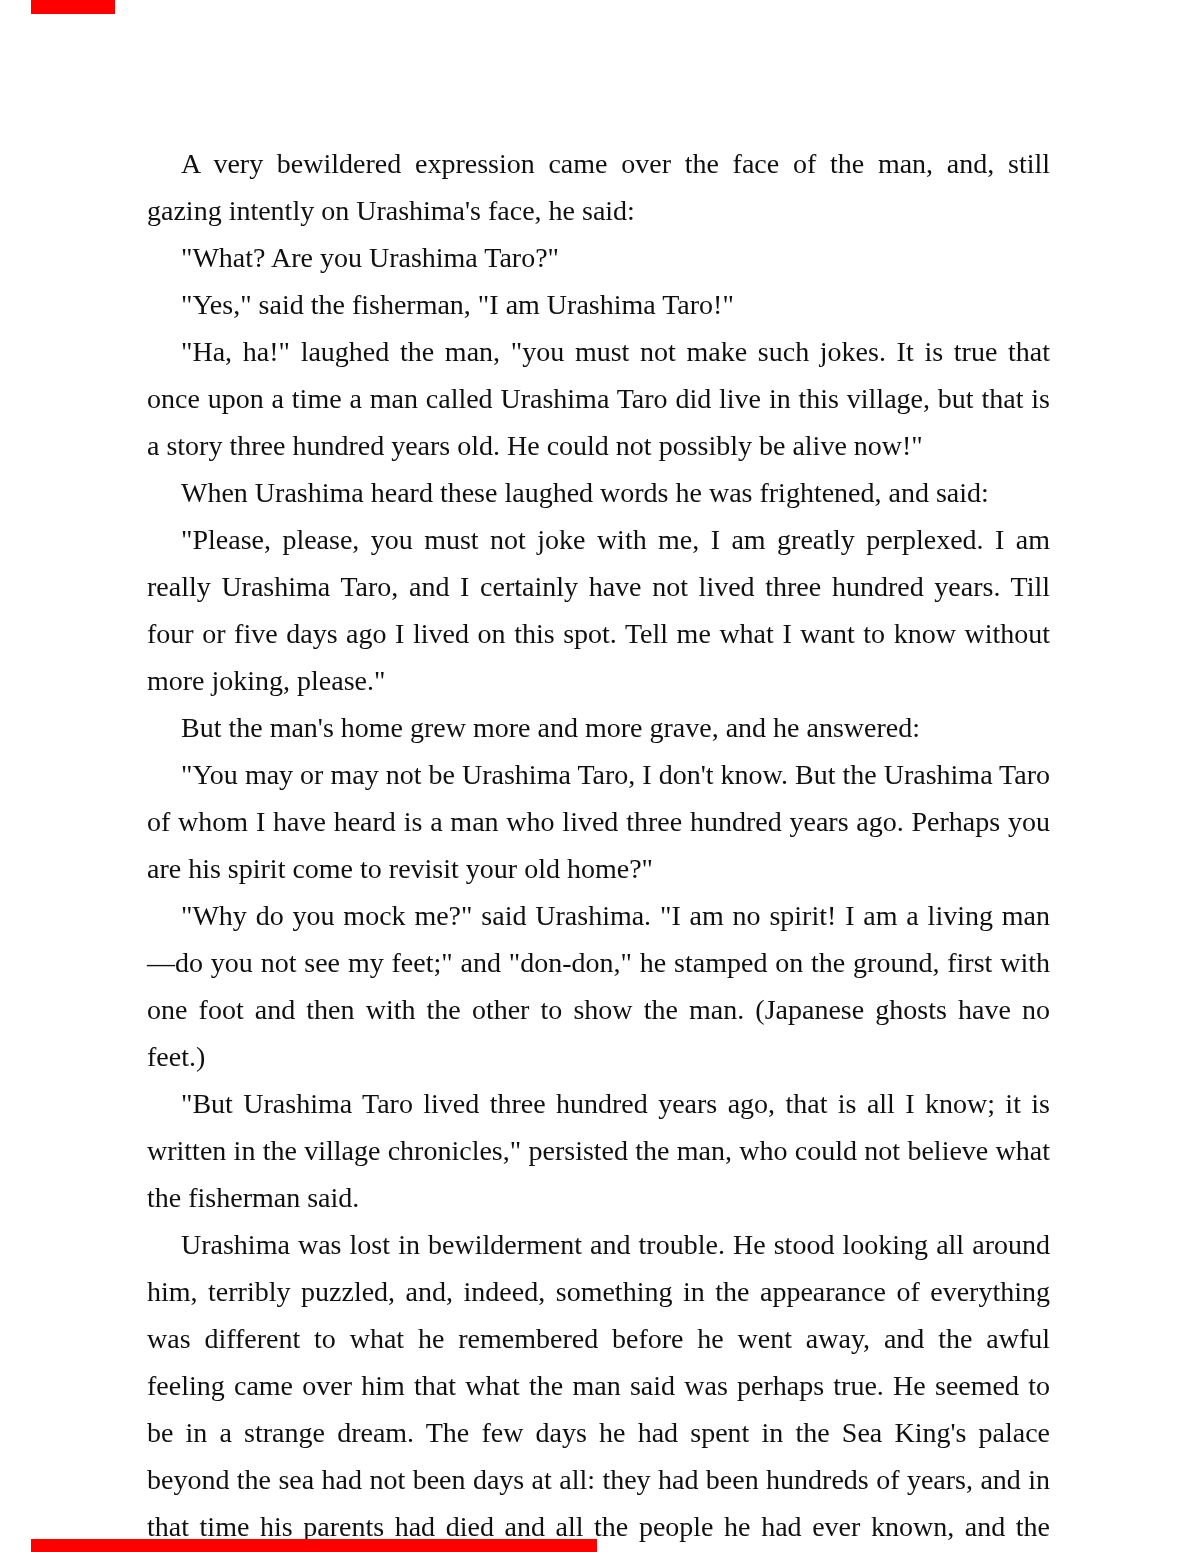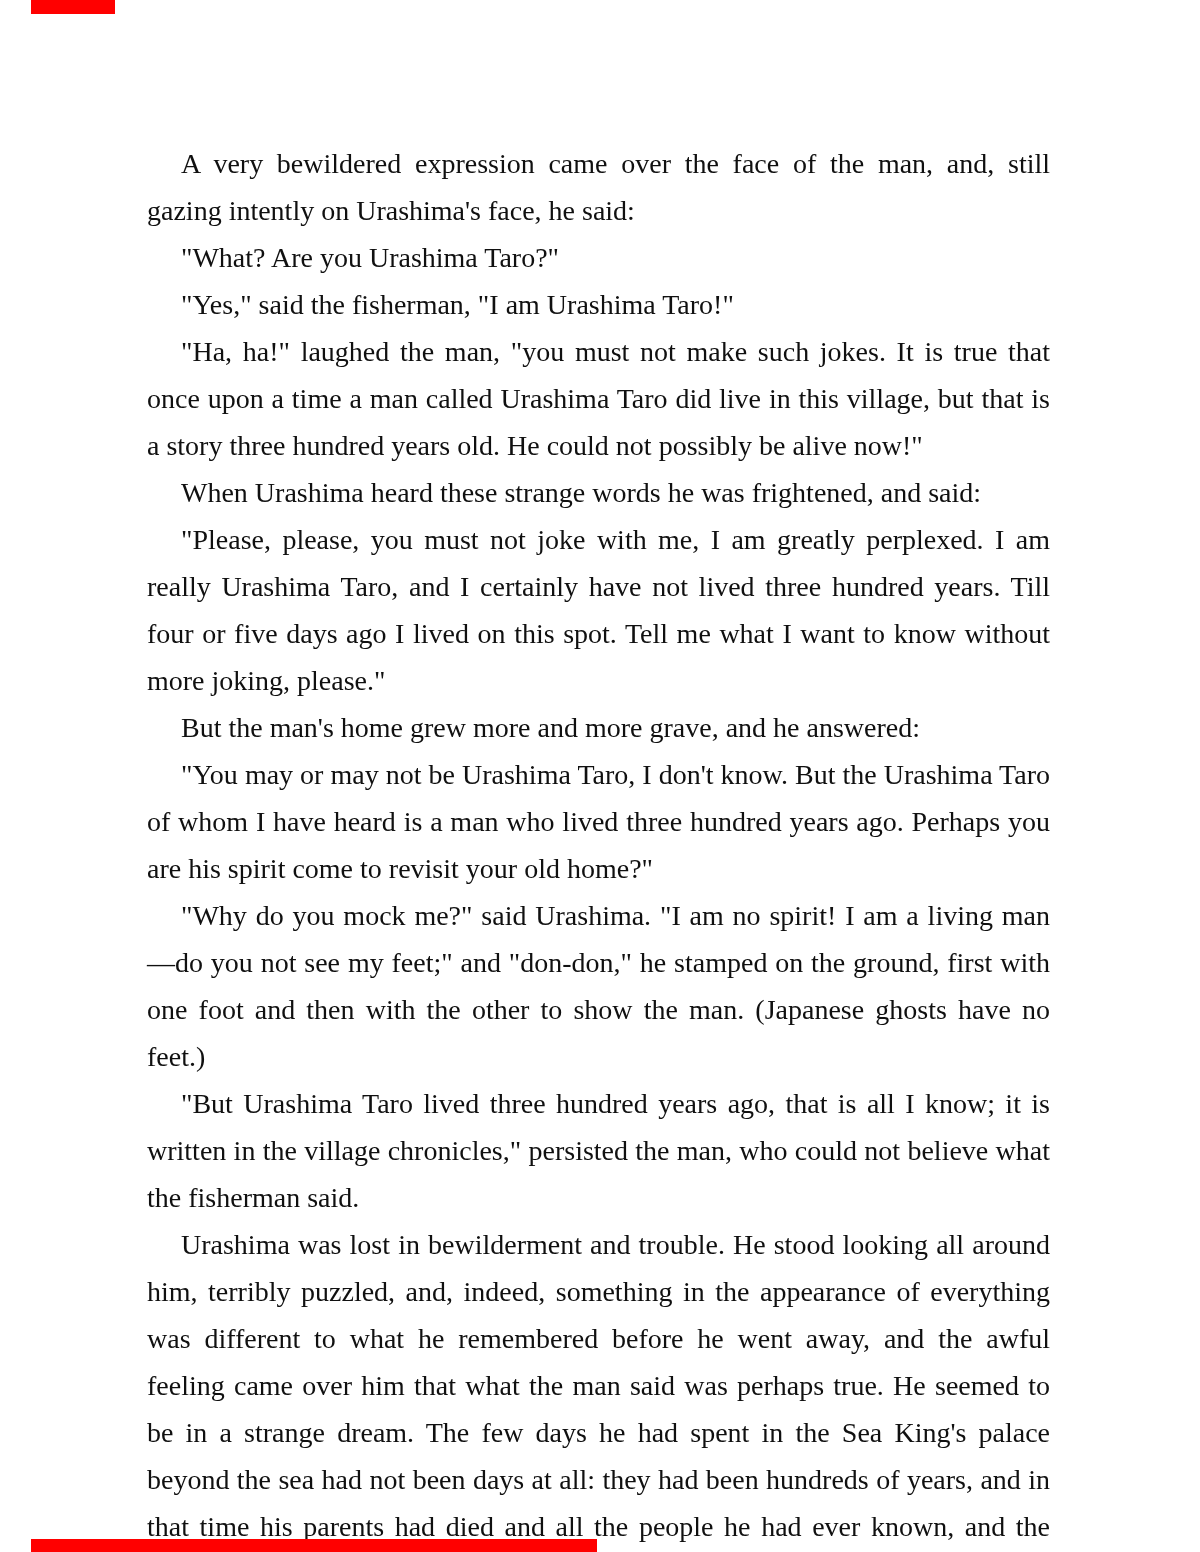--- a/index.html
+++ b/index.html
@@ -50,21 +50,21 @@
 </head>
 <body>
 
 <div class="red-bar top" style="background: rgb(255, 0, 0);"></div>
 
 <main class="page-text">
   <p>A very bewildered expression came over the face of the man, and, still gazing intently on Urashima's face, he said:</p>
   <p>"What? Are you Urashima Taro?"</p>
   <p>"Yes," said the fisherman, "I am Urashima Taro!"</p>
   <p>"Ha, ha!" laughed the man, "you must not make such jokes. It is true that once upon a time a man called Urashima Taro did live in this village, but that is a story three hundred years old. He could not possibly be alive now!"</p>
-  <p>When Urashima heard these strange words he was frightened, and said:</p>
+  <p>When Urashima heard these laughed words he was frightened, and said:</p>
   <p>"Please, please, you must not joke with me, I am greatly perplexed. I am really Urashima Taro, and I certainly have not lived three hundred years. Till four or five days ago I lived on this spot. Tell me what I want to know without more joking, please."</p>
   <p>But the man's home grew more and more grave, and he answered:</p>
   <p>"You may or may not be Urashima Taro, I don't know. But the Urashima Taro of whom I have heard is a man who lived three hundred years ago. Perhaps you are his spirit come to revisit your old home?"</p>
   <p>"Why do you mock me?" said Urashima. "I am no spirit! I am a living man—do you not see my feet;" and "don-don," he stamped on the ground, first with one foot and then with the other to show the man. (Japanese ghosts have no feet.)</p>
   <p>"But Urashima Taro lived three hundred years ago, that is all I know; it is written in the village chronicles," persisted the man, who could not believe what the fisherman said.</p>
   <p>Urashima was lost in bewilderment and trouble. He stood looking all around him, terribly puzzled, and, indeed, something in the appearance of everything was different to what he remembered before he went away, and the awful feeling came over him that what the man said was perhaps true. He seemed to be in a strange dream. The few days he had spent in the Sea King's palace beyond the sea had not been days at all: they had been hundreds of years, and in that time his parents had died and all the people he had ever known, and the village had written down his story. There was no use in staying here any longer. He must get back to his beautiful wife beyond the sea.</p>
 </main>
 
 <div class="red-bar bottom" style="background: rgb(255, 0, 0);"></div>
 

